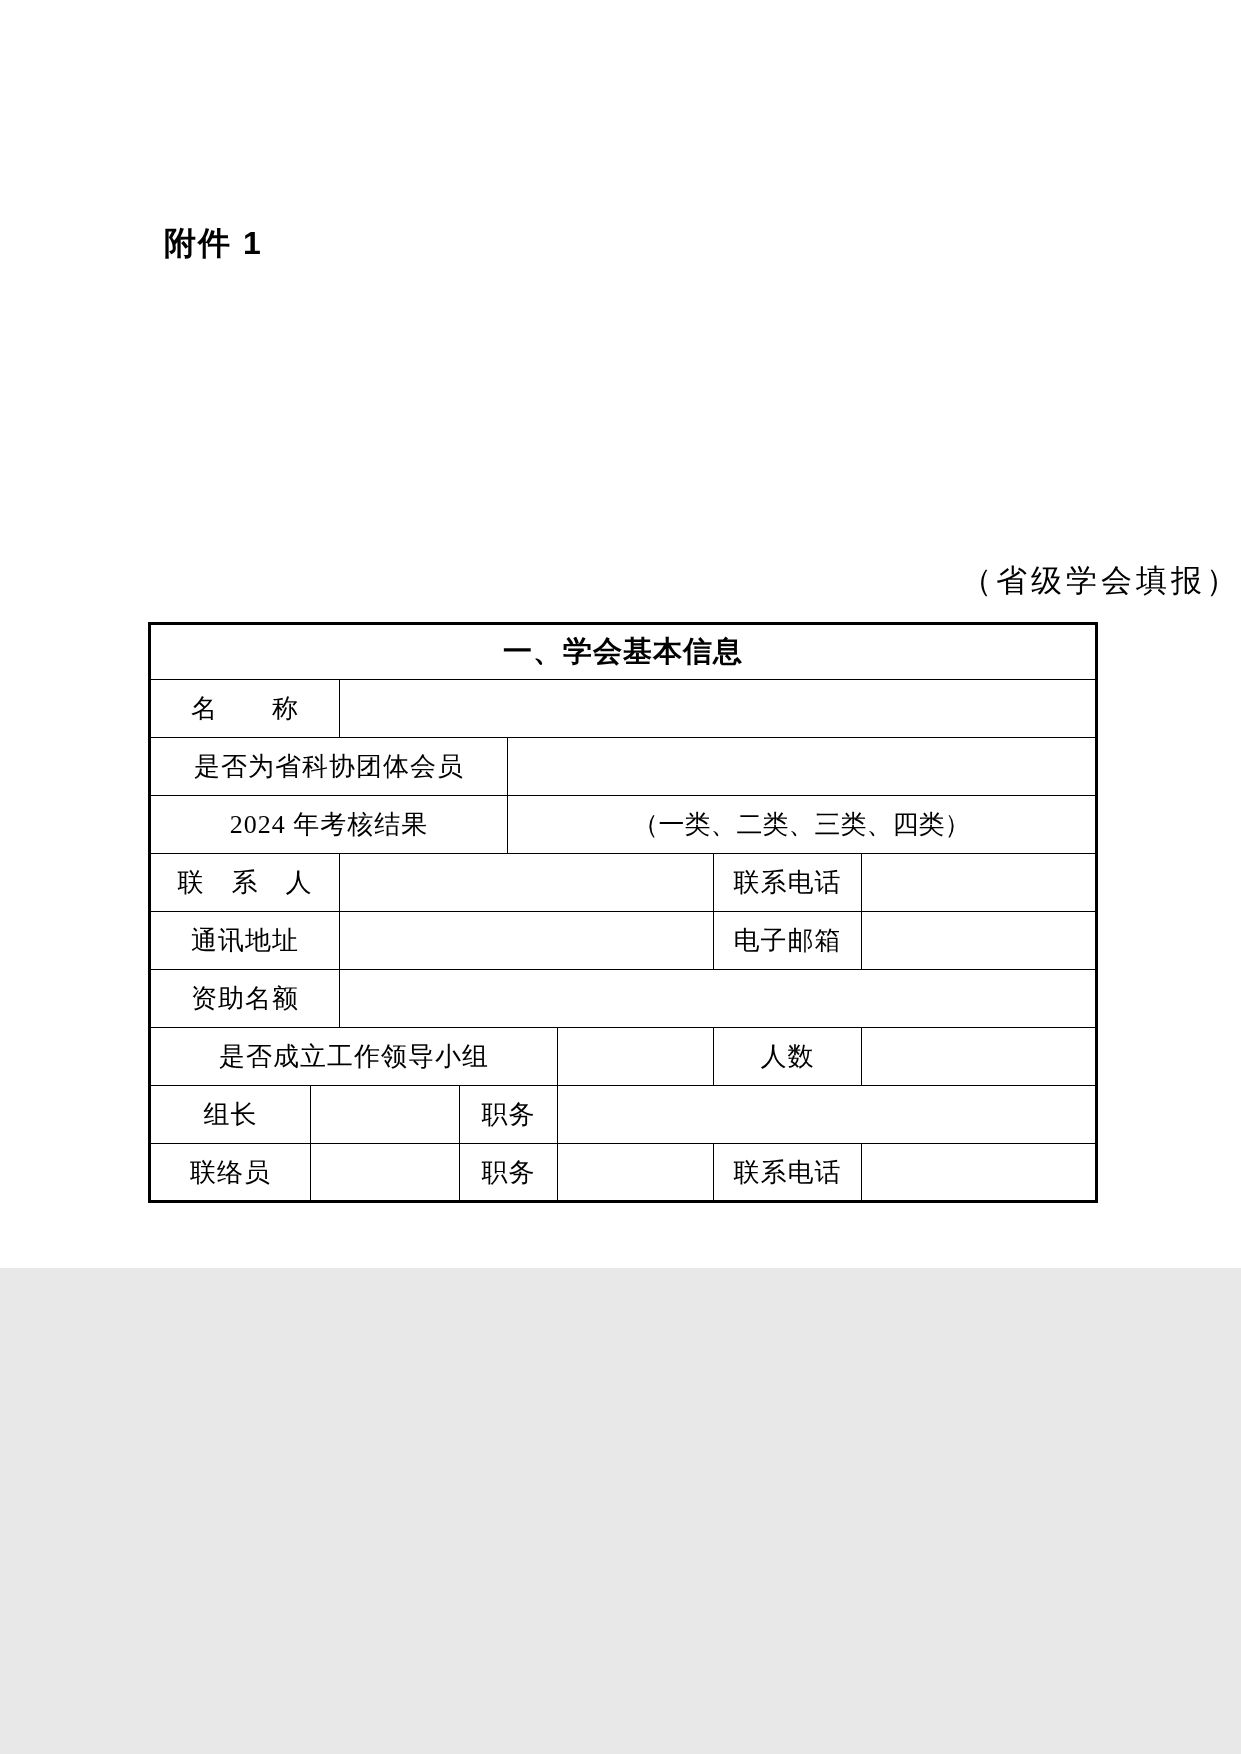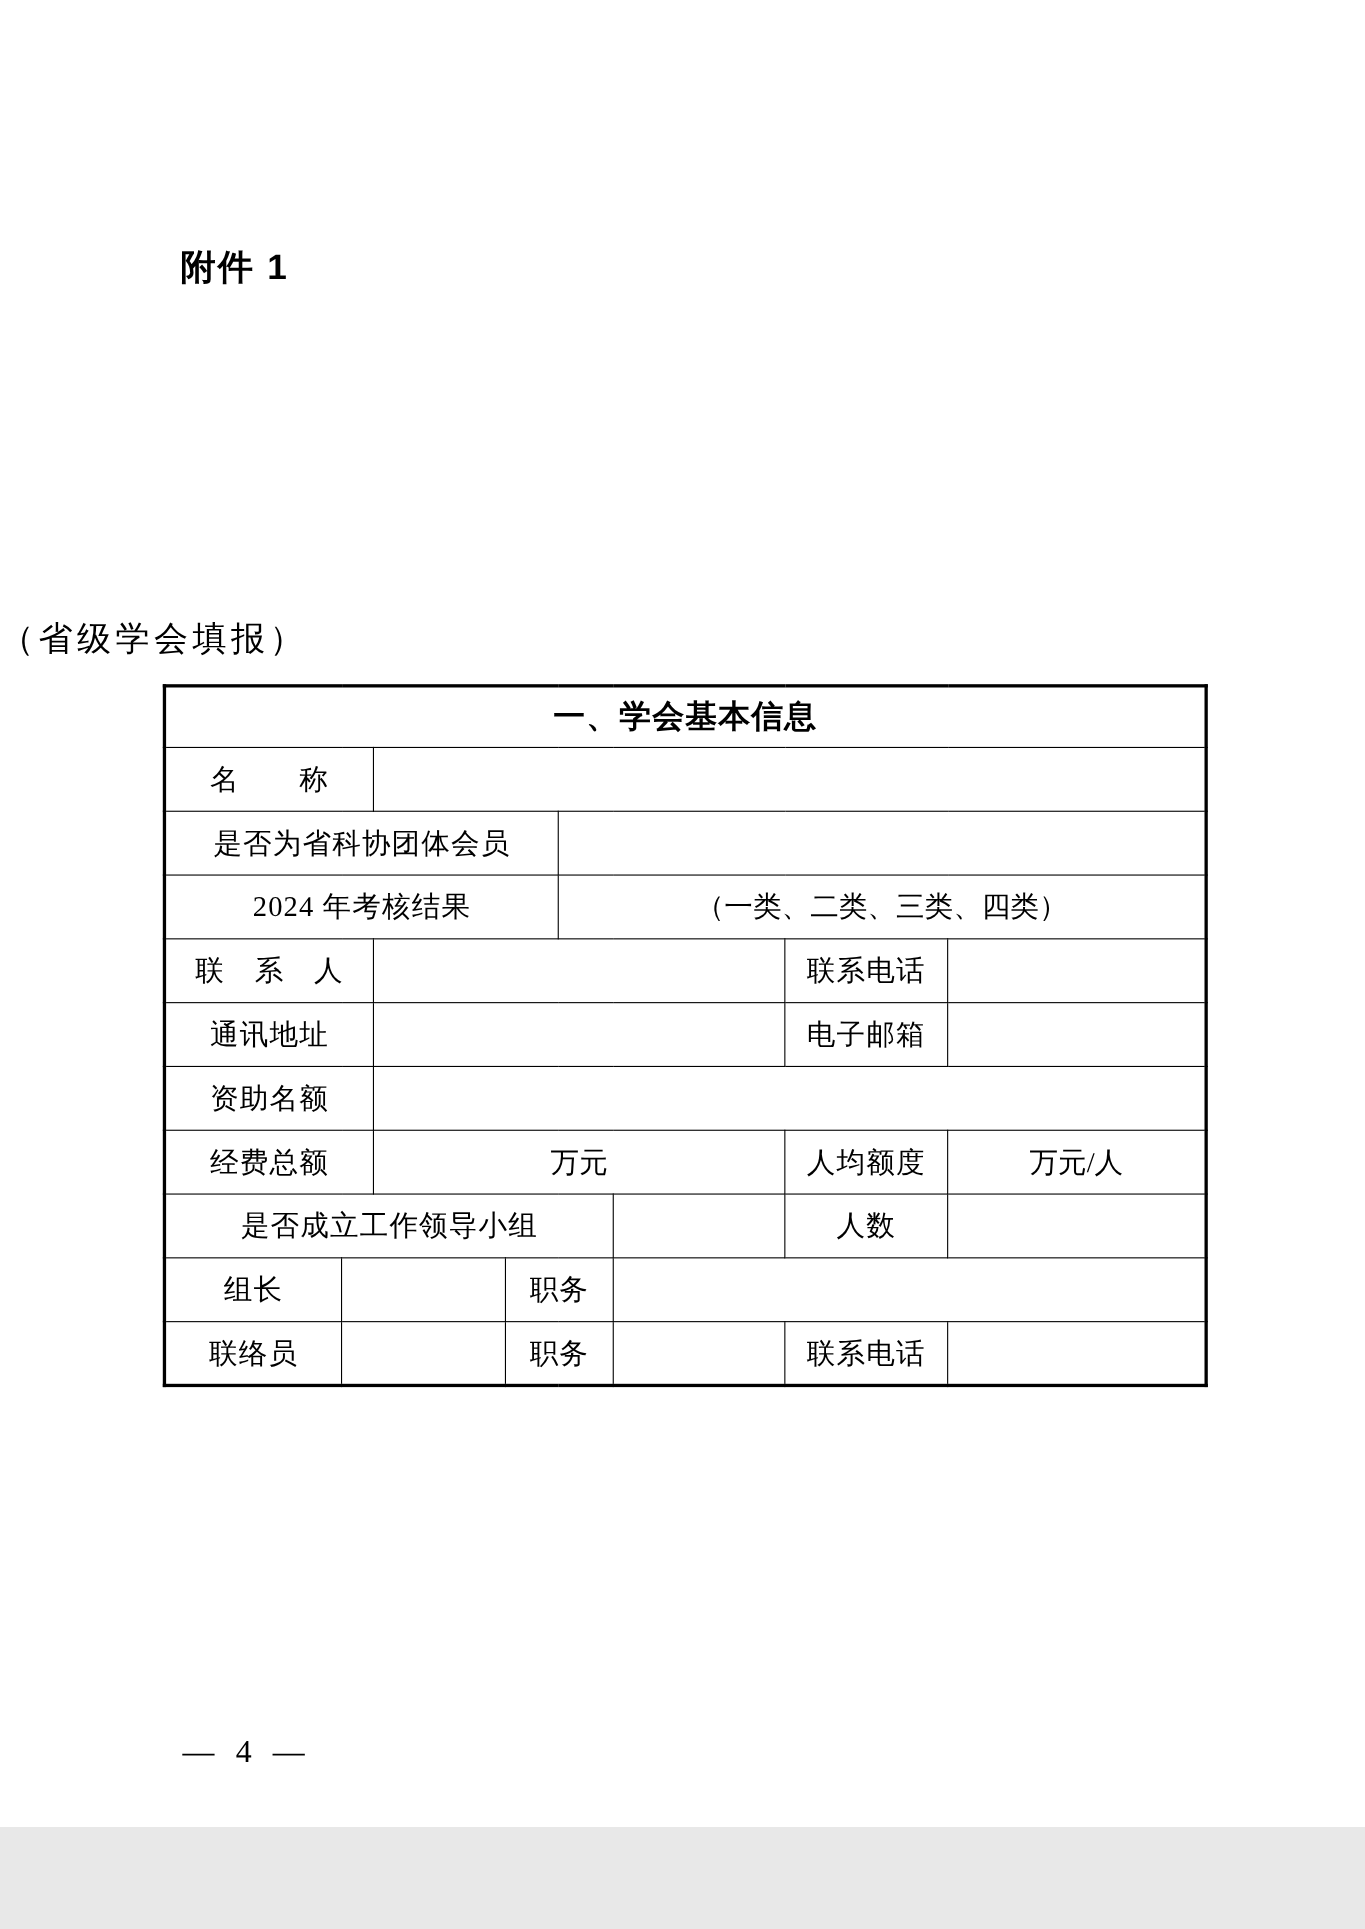--- a/index.html
+++ b/index.html
@@ -1,18 +1,18 @@
 <!DOCTYPE html>
 <html><head>
 <meta charset="utf-8">
 <style>
   html,body{margin:0;padding:0;background:#e8e8e8;}
   .page{
     position:relative;
-    width:1241px;height:1661px;
+    width:1241px;height:1268px;
     margin:0 auto;
     background:#ffffff;
     color:#000;
     font-family:"Liberation Serif", serif;
     overflow:hidden;
   }
   .kai{font-family:"Liberation Serif", serif;}
 
   .attachment{
     position:absolute;left:164px;top:222px;
@@ -23,21 +23,21 @@
   .doc-title{
     position:absolute;left:0;top:332px;width:100%;
     text-align:center;
     font-size:45px;font-weight:700;
     font-family:"Liberation Serif", serif;
     line-height:76px;
     letter-spacing:3px;
   }
   .doc-subtitle{
     position:absolute;left:0;top:560px;width:100%;
-    text-align:left;
+    text-align:right;
     font-size:31px;
     letter-spacing:4px;
   }
   .form-table{
     position:absolute;left:148px;top:622px;
     width:947px;
     border-collapse:collapse;
     table-layout:fixed;
     border:3px solid #000;
     font-size:26px;
@@ -121,26 +121,20 @@
       <td></td>
     </tr>
 
 
     <tr>
       <td colspan="2" class="lbl kai">资助名额</td>
       <td colspan="6"></td>
     </tr>
 
 
-    <tr>
-      <td colspan="2" class="lbl kai">经费总额</td>
-      <td colspan="4" class="kai">万元</td>
-      <td class="lbl kai">人均额度</td>
-      <td class="kai">万元/人</td>
-    </tr>
 
     <tr>
       <td colspan="5" class="lbl kai">是否成立工作领导小组</td>
       <td></td>
       <td class="lbl kai">人数</td>
       <td></td>
     </tr>
 
     <tr>
       <td class="lbl kai">组长</td>

